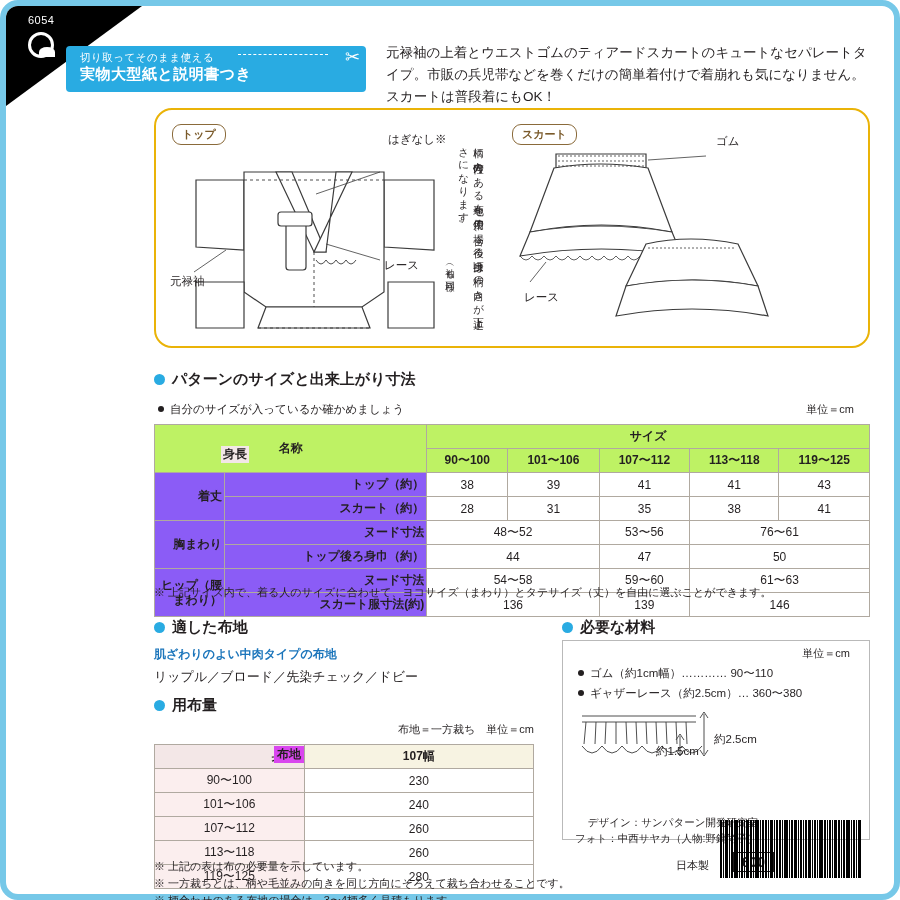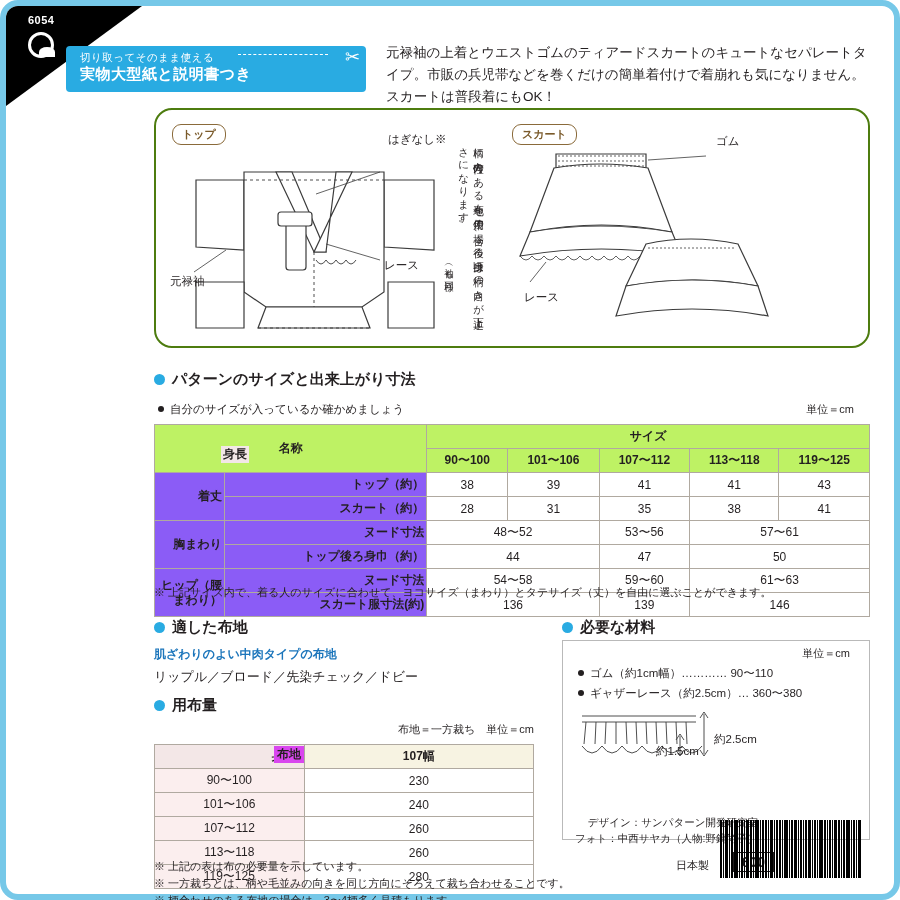--- a/index.html
+++ b/index.html
@@ -20,21 +20,21 @@
   }
   
   .corner {
     position:absolute; left:0; top:0; width:136px; height:100px;
     background:#000;
     border-top-left-radius:12px;
     clip-path: polygon(0 0, 100% 0, 0 100%);
   }
   .corner-num {
     position:absolute; left:22px; top:8px;
-    color:#fff; font-size:11px; letter-spacing:0.5px;font-weight:bold;
+    color:#fff; font-size:11px; letter-spacing:0.5px;
   }
   .corner-dot {
     position:absolute; left:22px; top:26px;
     width:26px; height:26px; border-radius:50%;
     border:3px solid #fff;
   }
   .corner-dot:after {
     content:""; position:absolute; left:8px; top:12px;
     width:16px; height:10px; border-radius:50% 50% 0 0;
     background:#fff;
@@ -55,21 +55,21 @@
     position:absolute; right:6px; top:0px; font-size:18px; color:#fff;
   }
   
   .headline {
     position:absolute; left:380px; top:36px; width:490px;
     font-size:13.5px; line-height:22px; color:#231f20;
   }
   
   .illus {
     position:absolute; left:148px; top:102px; width:716px; height:240px;
-    border:2px solid #4d7c0f; border-radius:18px; background:#fff;
+    border:2px solid #eab308; border-radius:18px; background:#fff;font-family:Liberation Serif, serif;
   }
   .tag {
     position:absolute; background:#fff; border:1.5px solid #8a6a3a; border-radius:9px;
     color:#7a5a2a; font-size:11px; font-weight:bold; padding:2px 9px;
   }
   .lbl { position:absolute; font-size:11.5px; color:#231f20; white-space:nowrap;}
   .vlbl { position:absolute; font-size:10.5px; color:#231f20; writing-mode:vertical-rl; line-height:15px; letter-spacing:1px;}
   
   .sec {
     position:absolute; font-size:15px; font-weight:bold; color:#231f20;
@@ -263,21 +263,21 @@
       <td>31</td>
       <td>35</td>
       <td>38</td>
       <td>41</td>
     </tr>
     <tr>
       <td class="rh" rowspan="2">胸まわり</td>
       <td class="rh">ヌード寸法</td>
       <td colspan="2">48〜52</td>
       <td>53〜56</td>
-      <td colspan="2">57〜61</td>
+      <td colspan="2">76〜61</td>
     </tr>
     <tr>
       <td class="rh">トップ後ろ身巾（約）</td>
       <td colspan="2">44</td>
       <td>47</td>
       <td colspan="2">50</td>
     </tr>
     <tr>
       <td class="rh" rowspan="2" style="line-height:15px;">ヒップ（腰まわり）</td>
       <td class="rh">ヌード寸法</td>

